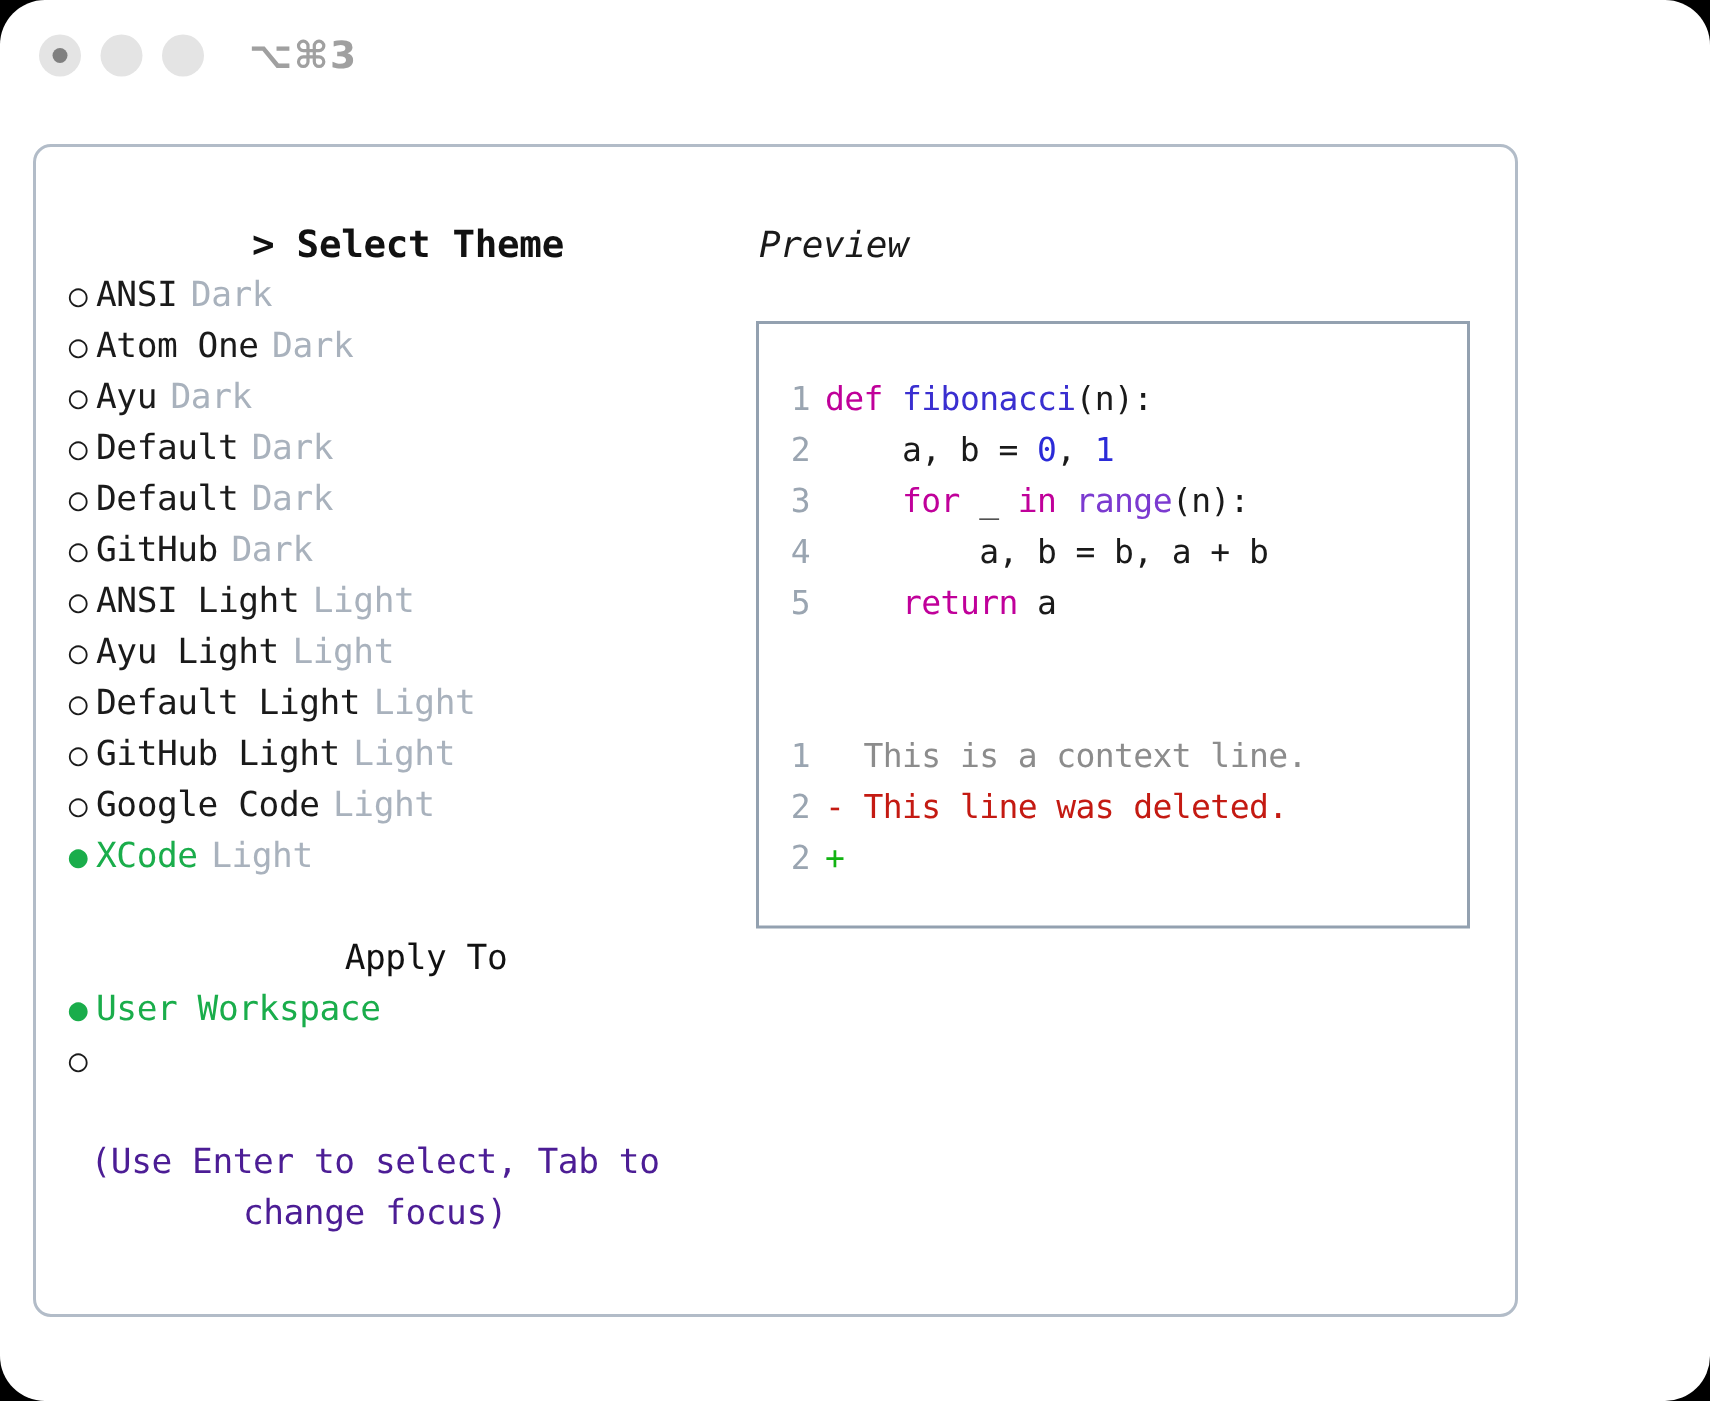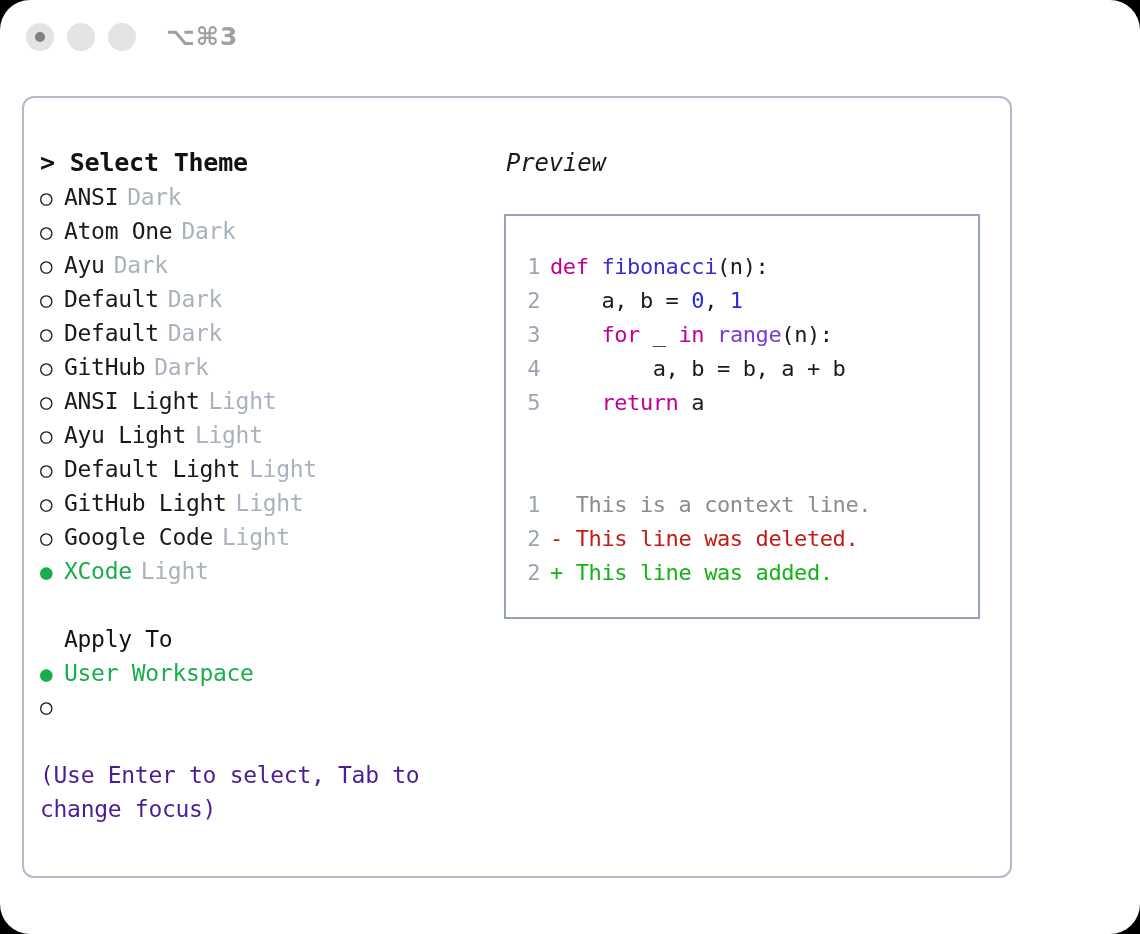--- a/index.html
+++ b/index.html
@@ -86,20 +86,21 @@
     left: 0; top: 0;
     width: 100%;
     height: 100%;
     display: flex;
   }
 
   .left-col {
     width: 480px;
     padding: 48px 0 0 16px;
     box-sizing: border-box;
+    text-align: center;
   }
   .right-col {
     flex: 1;
     padding: 48px 0 0 0;
     box-sizing: border-box;
   }
 
   
   .section-title {
     font-size: 25px;
@@ -266,20 +267,20 @@
               <div class="code-line"><span class="gutter">2</span><span class="code-body"><span class="tok-plain">    a, b = </span><span class="tok-num">0</span><span class="tok-plain">, </span><span class="tok-num">1</span></span></div>
               <div class="code-line"><span class="gutter">3</span><span class="code-body"><span class="tok-plain">    </span><span class="tok-kw">for</span><span class="tok-plain"> _ </span><span class="tok-kw">in</span><span class="tok-plain"> </span><span class="tok-call">range</span><span class="tok-plain">(n):</span></span></div>
               <div class="code-line"><span class="gutter">4</span><span class="code-body"><span class="tok-plain">        a, b = b, a + b</span></span></div>
               <div class="code-line"><span class="gutter">5</span><span class="code-body"><span class="tok-plain">    </span><span class="tok-kw">return</span><span class="tok-plain"> a</span></span></div>
             </div>
           <div class="blank-line"></div>
           <div class="blank-line"></div>
           <div id="diff-block">
               <div class="code-line"><span class="gutter">1</span><span class="diff-ctx">  </span><span class="diff-ctx">This is a context line.</span></div>
               <div class="code-line"><span class="gutter">2</span><span class="diff-del">- </span><span class="diff-del">This line was deleted.</span></div>
-              <div class="code-line"><span class="gutter">2</span><span class="diff-add">+ </span><span class="diff-add">This line was added.</span></div>
+              <div class="code-line"><span class="gutter">2</span><span class="diff-add">+ </span></div>
             </div>
         </div>
       </div>
 
     </div>
   </div>
 </div>
 
 </body></html>

